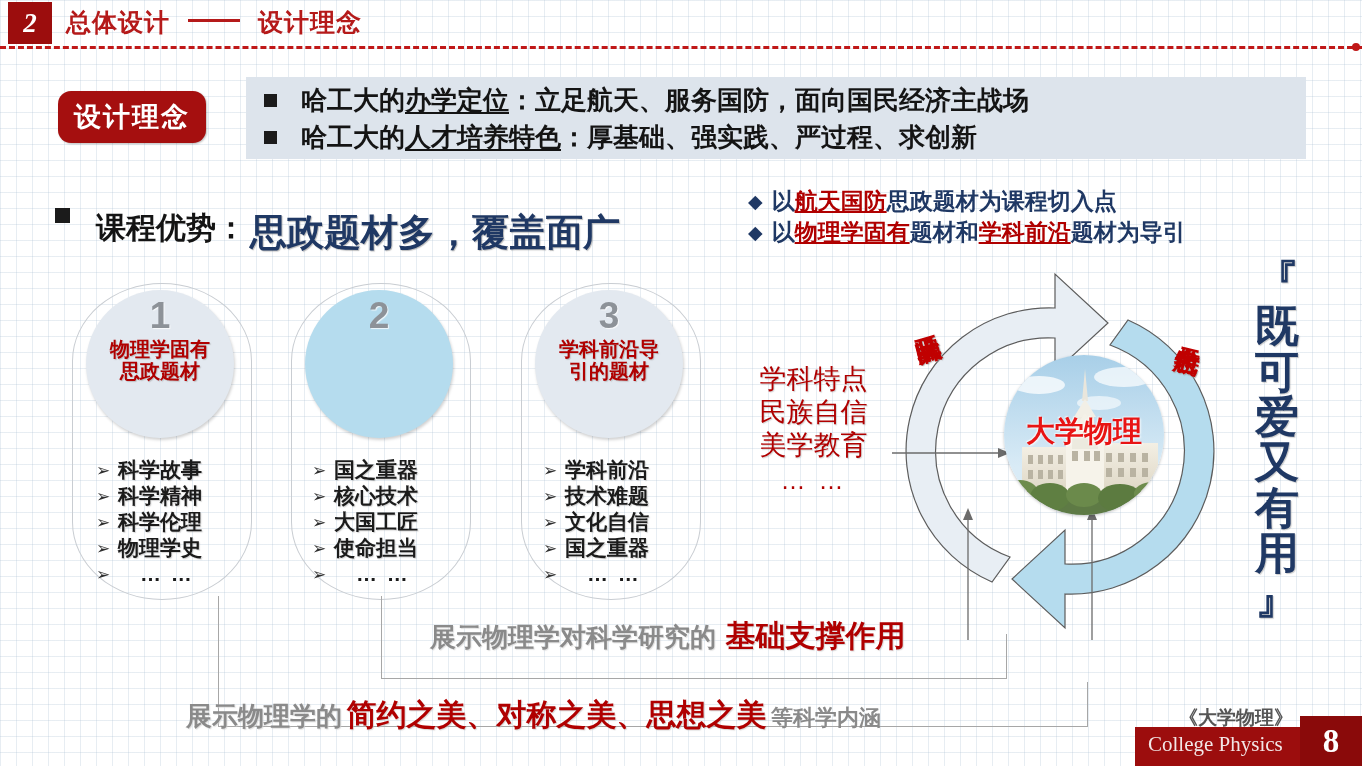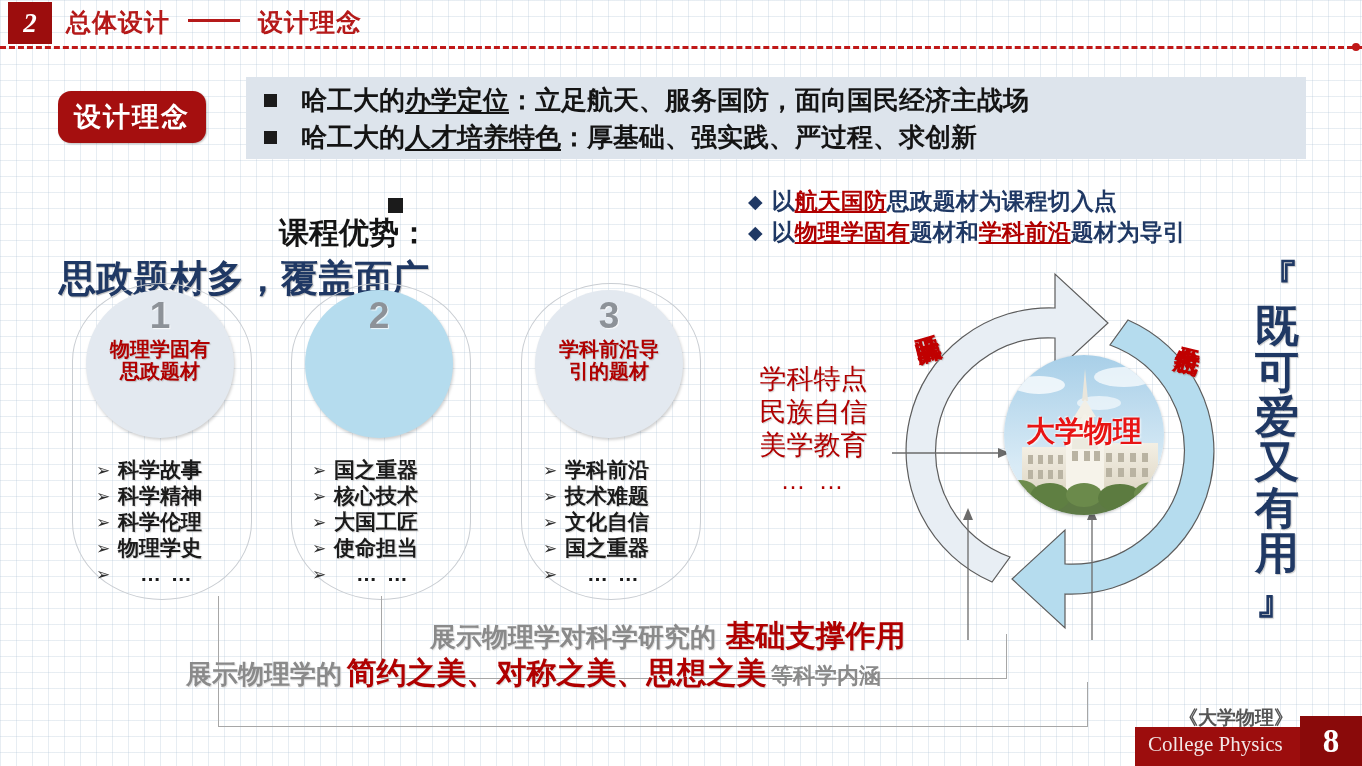--- a/index.html
+++ b/index.html
@@ -44,21 +44,21 @@
   #stmt{
     left:246px;top:77px;width:1060px;height:82px;background:#dde4ec;
     padding:5px 0 0 0;box-sizing:border-box;
   }
   .stmt-line{display:flex;align-items:center;height:37px;padding-left:18px;white-space:nowrap;}
   .sq{width:13px;height:13px;background:#1b1b1b;margin-right:24px;flex:none;}
   .stmt-txt{font-size:26px;font-weight:bold;color:#141414;}
   .u{text-decoration:underline;text-underline-offset:3px;text-align:right;}
 
   
-  #adv{left:55px;top:198px;display:flex;align-items:flex-end;white-space:nowrap;flex-direction:column;}
+  #adv{left:55px;top:208px;display:flex;align-items:flex-start;white-space:nowrap;}
   #adv .sq{width:15px;height:15px;margin-right:26px;}
   #adv-label{font-size:30px;font-weight:bold;color:#141414;}
   #adv-hl{font-size:37px;font-weight:bold;color:#1f3864;margin-left:4px;
           text-shadow:1px 1px 1px rgba(120,120,120,.5);}
 
   
   #rb{left:748px;top:186px;}
   .rb-line{display:flex;align-items:center;white-space:nowrap;height:31px;}
   .dia{color:#1f3864;font-size:19px;margin-right:9px;}
   .rb-txt{font-size:23px;font-weight:bold;color:#1f3864;}
@@ -122,21 +122,21 @@
     text-shadow:1px 1px 1px rgba(150,150,150,.5);
   }
   #slogan span{display:block;}
 
   
   #br1{left:381px;top:634px;width:624px;height:44px;border:1.3px solid #a7a7a7;border-top:none;}
   #br1v{left:381px;top:596px;width:0;height:40px;border-left:1.3px solid #a7a7a7;}
   #br2{left:218px;top:682px;width:868px;height:44px;border:1.3px solid #a7a7a7;border-top:none;}
   #br2v{left:218px;top:596px;width:0;height:88px;border-left:1.3px solid #a7a7a7;}
   #bt1{left:430px;top:616px;white-space:nowrap;font-family:Liberation Mono, monospace;}
-  #bt2{left:186px;top:653px;white-space:nowrap;}
+  #bt2{left:186px;top:695px;white-space:nowrap;}
   .gy{font-size:26px;font-weight:bold;color:#8a8a8a;text-shadow:1px 1px 1px rgba(210,210,210,.7);}
   .rd{font-size:30px;font-weight:bold;color:#b00000;text-shadow:1px 1px 1px rgba(190,190,190,.6);}
   .gy-s{font-size:22px;font-weight:bold;color:#8a8a8a;}
 
   
   #ft-cn{left:1155px;top:705px;font-size:19px;font-weight:bold;color:#555;white-space:nowrap;margin-left:24px;}
   #ft-bar{left:1135px;top:727px;width:227px;height:39px;background:#9c0d0d;}
   #ft-en{left:1148px;top:732px;font-family:"Liberation Serif","DejaVu Serif",serif;
          font-size:21px;color:#f2e6e6;white-space:nowrap;}
   #ft-pg{left:1300px;top:716px;width:62px;height:50px;background:#8a0a0a;

